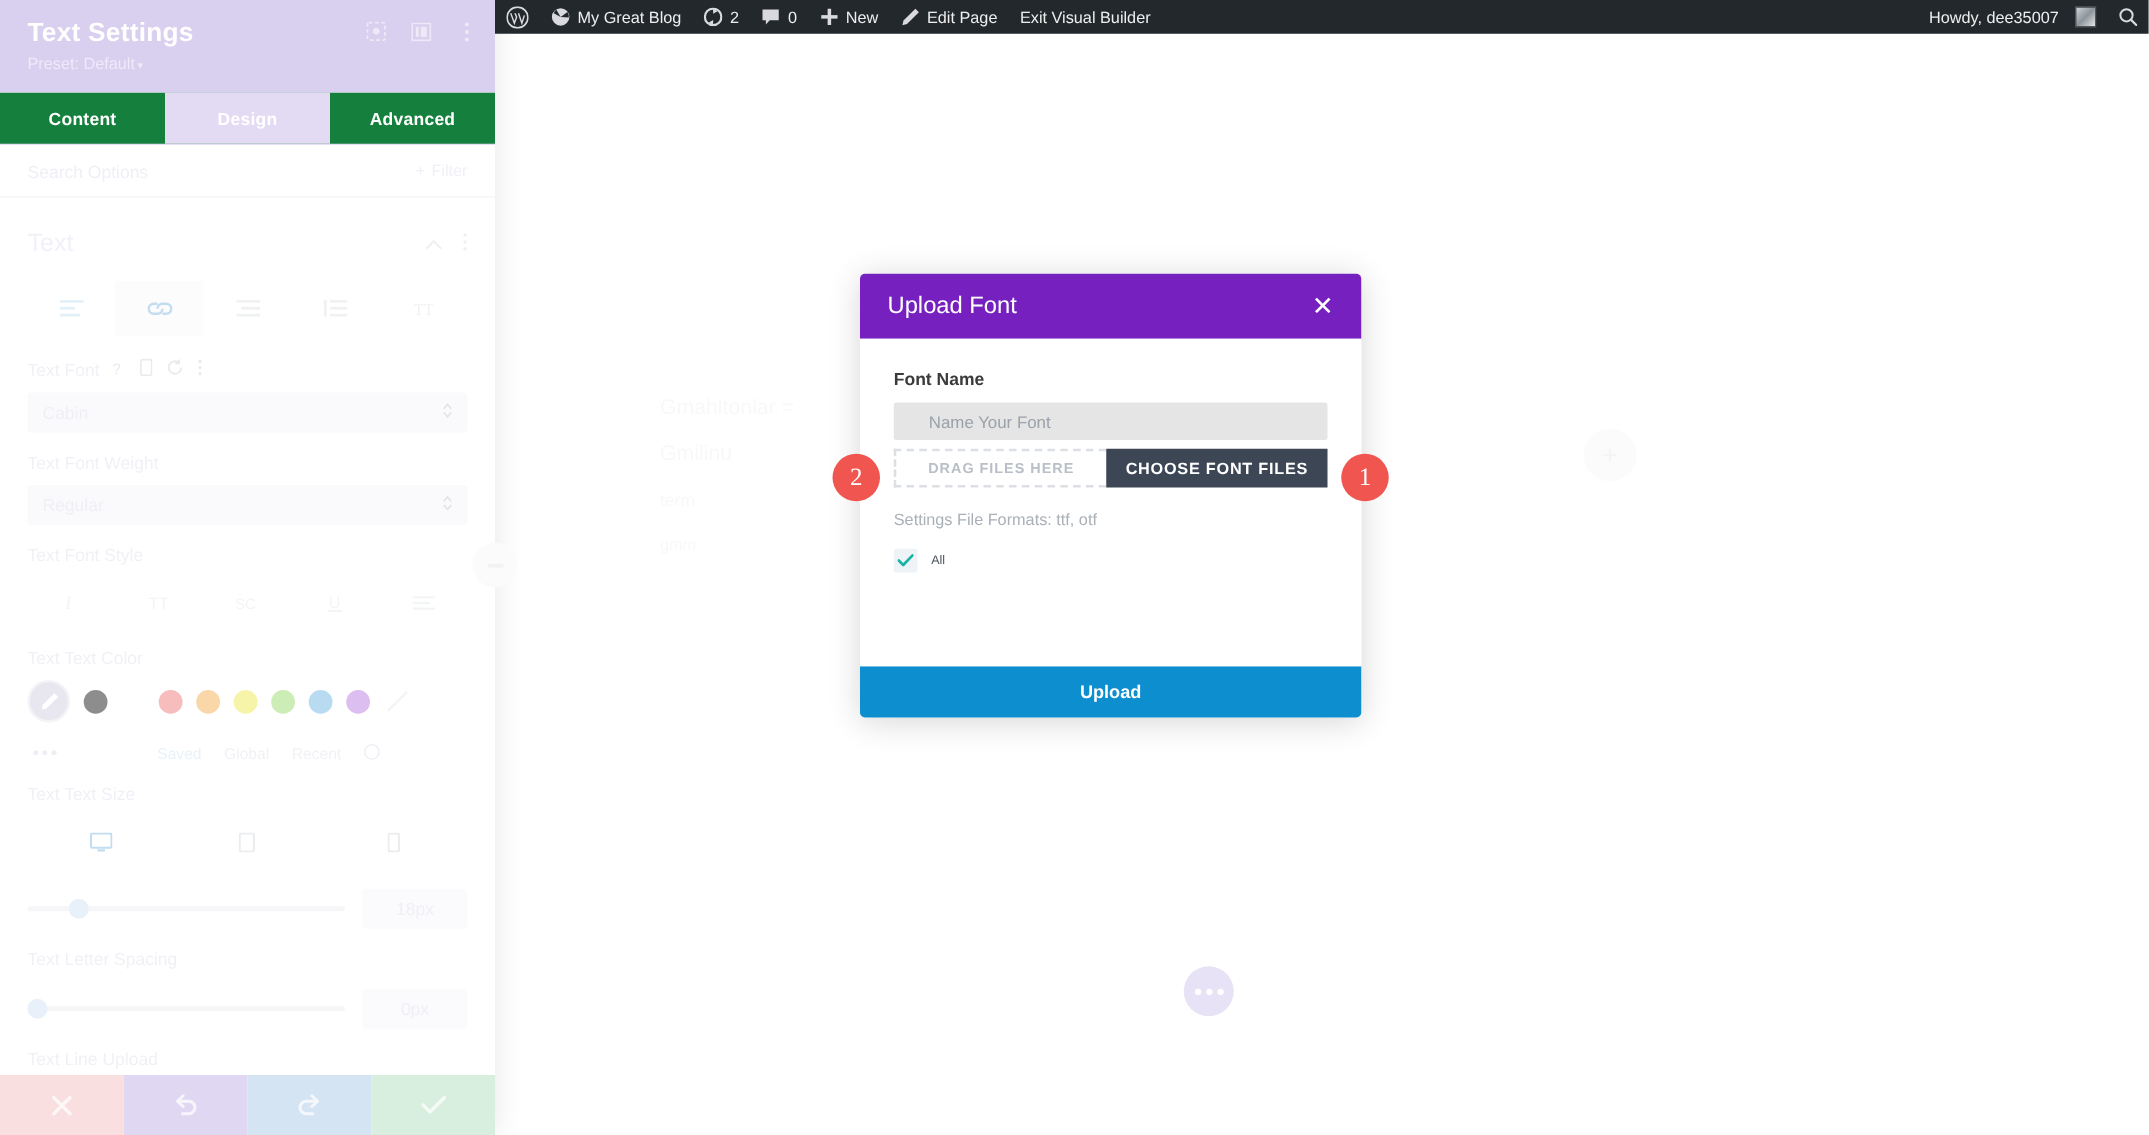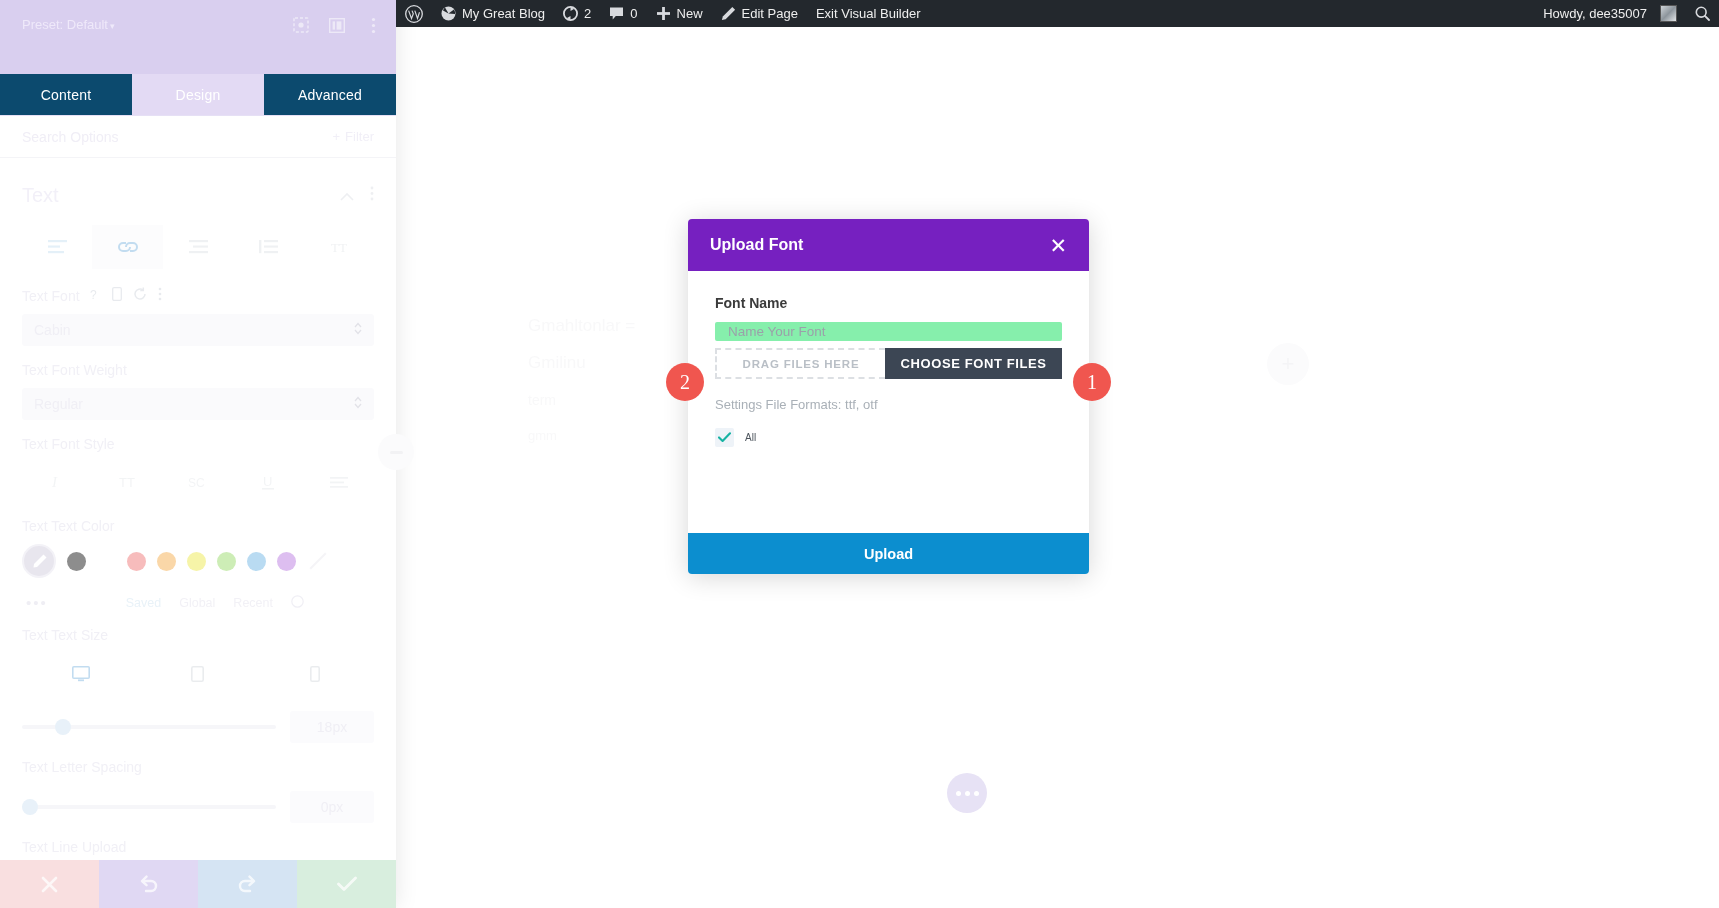--- a/index.html
+++ b/index.html
@@ -44,22 +44,23 @@
   .header-icons {
     position: absolute; right: 14px; top: 16px;
     display: flex; align-items: center; gap: 18px;
   }
   .hicon { width: 18px; height: 18px; opacity: .55; display:flex; align-items:center; justify-content:center; }
   .hicon svg { display: block; }
 
   .panel-tabs {
     display: flex;
     height: 42px;
-    background: #0c4a6e;
+    background: #15803d;
     border-bottom: 1px solid #e6e0f5;
+    font-weight: bold;
   }
   .panel-tab {
     flex: 1;
     display: flex; align-items: center; justify-content: center;
     font-size: 14px;
     color: #ffffff;
     letter-spacing: .2px;
   }
   .panel-tab.active { background: #e3daf4; color: #ffffff; }
 
@@ -257,36 +258,36 @@
     border-radius: 4px;
     overflow: visible;
   }
   .modal-head {
     height: 52px;
     background: #7620c0;
     border-radius: 4px 4px 0 0;
     display: flex; align-items: center; justify-content: space-between;
     padding: 0 22px;
   }
-  .modal-title { font-size: 16px; font-weight: bold; color: #ffffff; }
+  .modal-title { font-size: 19px; font-weight: normal; color: #ffffff; }
   .modal-close { font-size: 21px; color: #ffffff; line-height: 1; cursor: pointer; }
   .modal-body {
     background: #ffffff;
     padding: 24px 27px 10px 27px;
     min-height: 262px;
     position: relative;
   }
   .modal-label {
     font-size: 14px; font-weight: bold; color: #3b3b3b;
     margin-bottom: 11px;
   }
   .modal-input {
-    width: 100%; height: 19px;
-    background: #86efac; border: 0; border-radius: 2px;
-    padding: 0 13px;
+    width: 100%; height: 30px;
+    background: #e5e5e5; border: 0; border-radius: 2px;
+    padding: 0 28px;
     font-size: 13.5px; color: #3b3b3b;
     font-family: "Liberation Sans", sans-serif;
   }
   .modal-input::placeholder { color: #9aa1a9; }
 
   .upload-row {
     display: flex; align-items: stretch;
     margin-top: 7px;
     height: 31px;
   }
@@ -356,20 +357,21 @@
   .badge.b1 { right: -22px; top: 144px; }
 </style>
 </head>
 <body>
 
 <div class="screen">
 
   <div class="divi-panel">
 
     <div class="panel-header">
+      <div class="panel-title">Text Settings</div>
       <div class="panel-preset">
         <span>Preset: Default</span><span class="caret">▾</span>
       </div>
       <div class="header-icons">
         <span class="hicon">
           <svg width="16" height="16" viewBox="0 0 16 16">
               <rect x="1" y="1" width="14" height="14" rx="1" fill="none" stroke="#fff" stroke-width="1.4" stroke-dasharray="3 2"></rect>
               <circle cx="8" cy="8" r="2.6" fill="#fff"></circle>
             </svg>
         </span>

